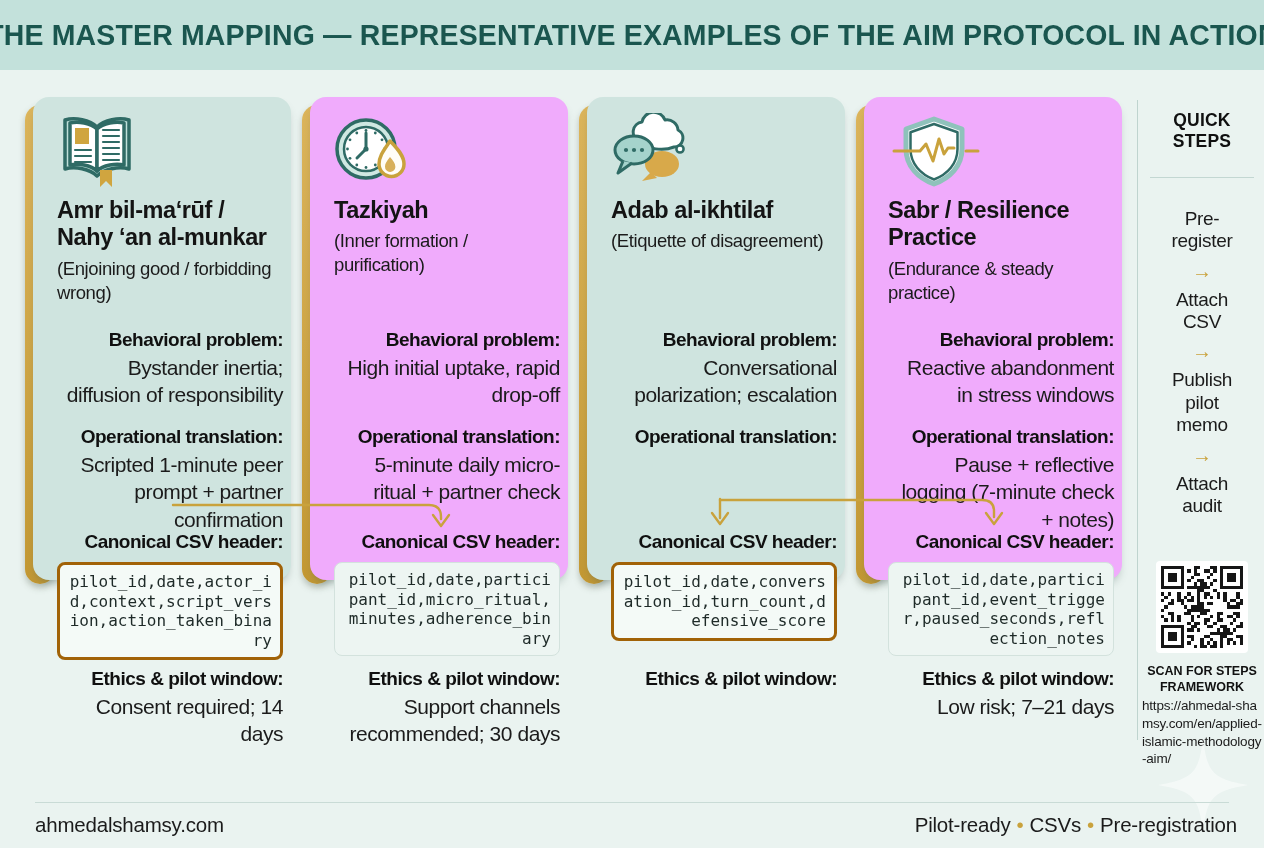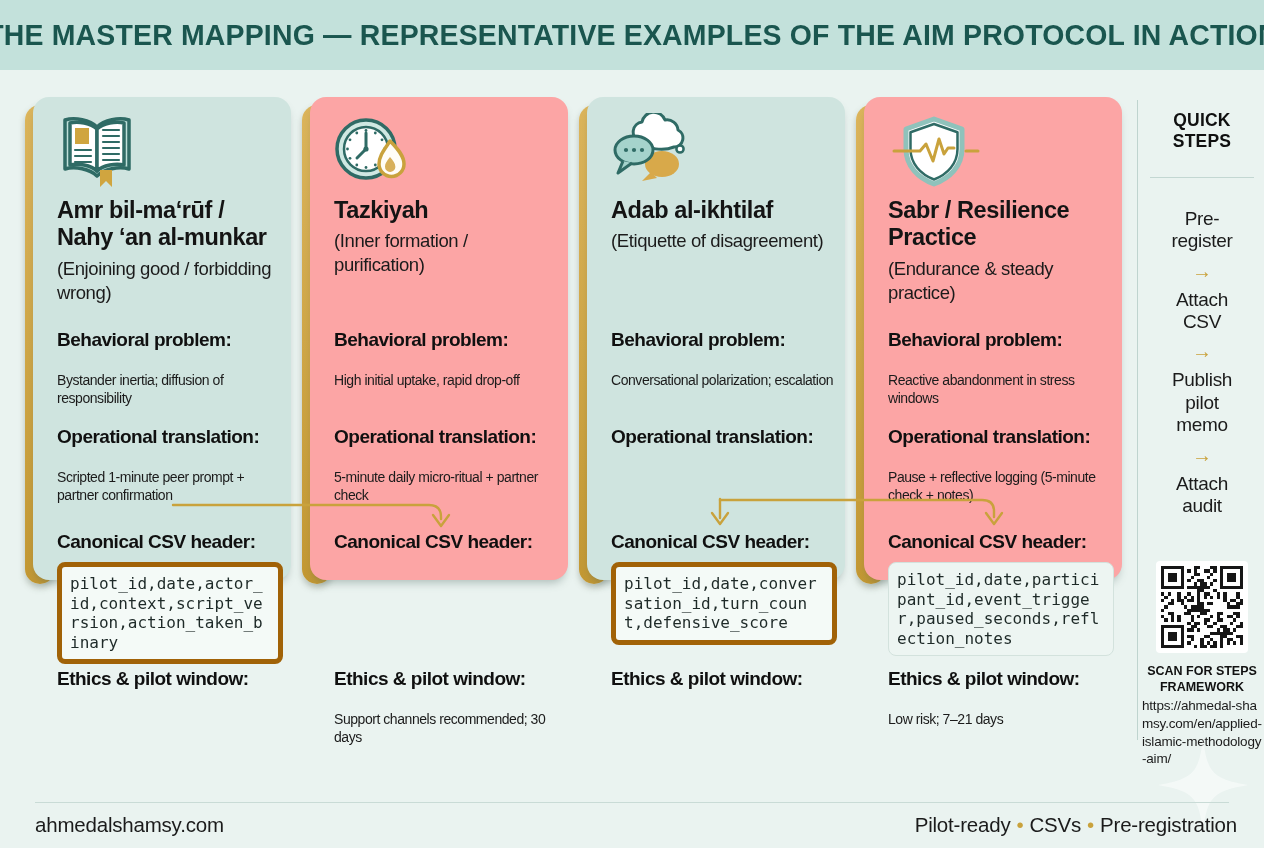--- a/index.html
+++ b/index.html
@@ -11,39 +11,39 @@
   .header{position:absolute;top:0;left:0;width:1264px;height:70px;background:#c3e1db;
     display:flex;align-items:center;justify-content:center;}
   .header h1{margin:0;font-size:29px;font-weight:bold;color:#1a564f;letter-spacing:.2px;
     transform:scaleX(.98);white-space:nowrap;}
 
   .cardwrap{position:absolute;top:97px;width:258px;height:483px;}
   .goldbar{position:absolute;left:-8px;top:8px;height:calc(100% - 4px);width:30px;border-radius:18px;
     background:linear-gradient(180deg,#dcb55c,#c39833);box-shadow:0 4px 6px rgba(90,100,80,.35);}
   .card{position:absolute;inset:0;border-radius:16px;box-shadow:0 6px 9px -3px rgba(70,95,90,.35);}
   .card.mint{background:#cfe4df;}
-  .card.white{background:#fca5a5;}
+  .card.white{background:#f0abfc;}
 
   .icon-slot{position:absolute;top:16px;left:22px;display:block;}
   .tblock{position:absolute;top:100px;left:24px;right:8px;}
   .title{font-size:23.5px;font-weight:bold;line-height:1.17;letter-spacing:-.4px;color:#141414;}
   .sub{font-size:18.5px;line-height:1.28;letter-spacing:-.4px;margin-top:5px;}
 
-  .sec{position:absolute;left:24px;right:8px;}
+  .sec{position:absolute;left:24px;right:8px;text-align:right;}
   .sec .lab{font-weight:bold;font-size:19px;letter-spacing:-.5px;color:#101010;}
-  .sec .bod{font-size:14px;line-height:1.3;letter-spacing:-.45px;margin-top:20px;}
+  .sec .bod{font-size:21px;line-height:1.3;letter-spacing:-.45px;margin-top:3px;}
   .sec.behavioral{top:232px;}
   .sec.operational{top:329px;}
   .sec.csvsec{top:434px;}
   .sec.ethics{top:571px;}
 
   .codebox{margin-top:9px;border-radius:8px;padding:7px 8px;
     font-family:"DejaVu Sans Mono","Liberation Mono",monospace;
     font-size:16px;line-height:1.22;word-break:break-all;color:#1e2a28;}
-  .mint .codebox{background:#f4faf7;border:5px solid #a16207;}
+  .mint .codebox{background:#f4faf7;border:3px solid #a16207;}
   .white .codebox{background:#edf5f2;border:1px solid #d3e2dd;}
 
   .arrows{position:absolute;left:0;top:0;pointer-events:none;}
 
   .side-divider{position:absolute;left:1137px;top:100px;width:1px;height:640px;background:#bfd4cf;}
   .quick{position:absolute;left:1142px;top:110px;width:120px;text-align:center;}
   .quick h2{margin:0 auto;width:86px;font-size:17.5px;font-weight:bold;line-height:1.22;color:#101010;letter-spacing:.2px;}
   .qdiv{height:1px;background:#c3d7d2;margin:24px 8px 30px;}
   .step{width:92px;margin:1px auto;font-size:19px;line-height:1.18;letter-spacing:-.3px;}
   .step.narrow{width:80px;}
@@ -107,20 +107,21 @@
     <div class="sec operational">
       <div class="lab">Operational translation:</div>
       <div class="bod">Scripted 1-minute peer prompt + partner confirmation</div>
     </div>
     <div class="sec csvsec">
       <div class="lab">Canonical CSV header:</div>
       <div class="codebox">pilot_id,date,actor_id,context,script_version,action_taken_binary</div>
     </div>
     <div class="sec ethics">
       <div class="lab">Ethics &amp; pilot window:</div>
+      <div class="bod">Consent required; 14 days</div>
     </div>
   </div>
 </div>
 
 <div class="cardwrap" style="left:310px">
   <div class="goldbar"></div>
   <div class="card white">
     <span class="icon-slot">
       <svg width="84" height="76" viewBox="0 0 84 76">
         <circle cx="34" cy="36" r="29" fill="#cfe8e2" stroke="#2f6b65" stroke-width="3.5"></circle>
@@ -155,20 +156,21 @@
     <div class="sec behavioral">
       <div class="lab">Behavioral problem:</div>
       <div class="bod">High initial uptake, rapid drop-off</div>
     </div>
     <div class="sec operational">
       <div class="lab">Operational translation:</div>
       <div class="bod">5-minute daily micro-ritual + partner check</div>
     </div>
     <div class="sec csvsec">
       <div class="lab">Canonical CSV header:</div>
+      <div class="codebox">pilot_id,date,participant_id,micro_ritual,minutes,adherence_binary</div>
     </div>
     <div class="sec ethics">
       <div class="lab">Ethics &amp; pilot window:</div>
       <div class="bod">Support channels recommended; 30 days</div>
     </div>
   </div>
 </div>
 
 <div class="cardwrap" style="left:587px">
   <div class="goldbar"></div>
@@ -225,21 +227,21 @@
     <div class="tblock">
       <div class="title">Sabr / Resilience Practice</div>
       <div class="sub">(Endurance &amp; steady practice)</div>
     </div>
     <div class="sec behavioral">
       <div class="lab">Behavioral problem:</div>
       <div class="bod">Reactive abandonment in stress windows</div>
     </div>
     <div class="sec operational">
       <div class="lab">Operational translation:</div>
-      <div class="bod">Pause + reflective logging (5-minute check + notes)</div>
+      <div class="bod">Pause + reflective logging (7-minute check + notes)</div>
     </div>
     <div class="sec csvsec">
       <div class="lab">Canonical CSV header:</div>
       <div class="codebox">pilot_id,date,participant_id,event_trigger,paused_seconds,reflection_notes</div>
     </div>
     <div class="sec ethics">
       <div class="lab">Ethics &amp; pilot window:</div>
       <div class="bod">Low risk; 7–21 days</div>
     </div>
   </div>

